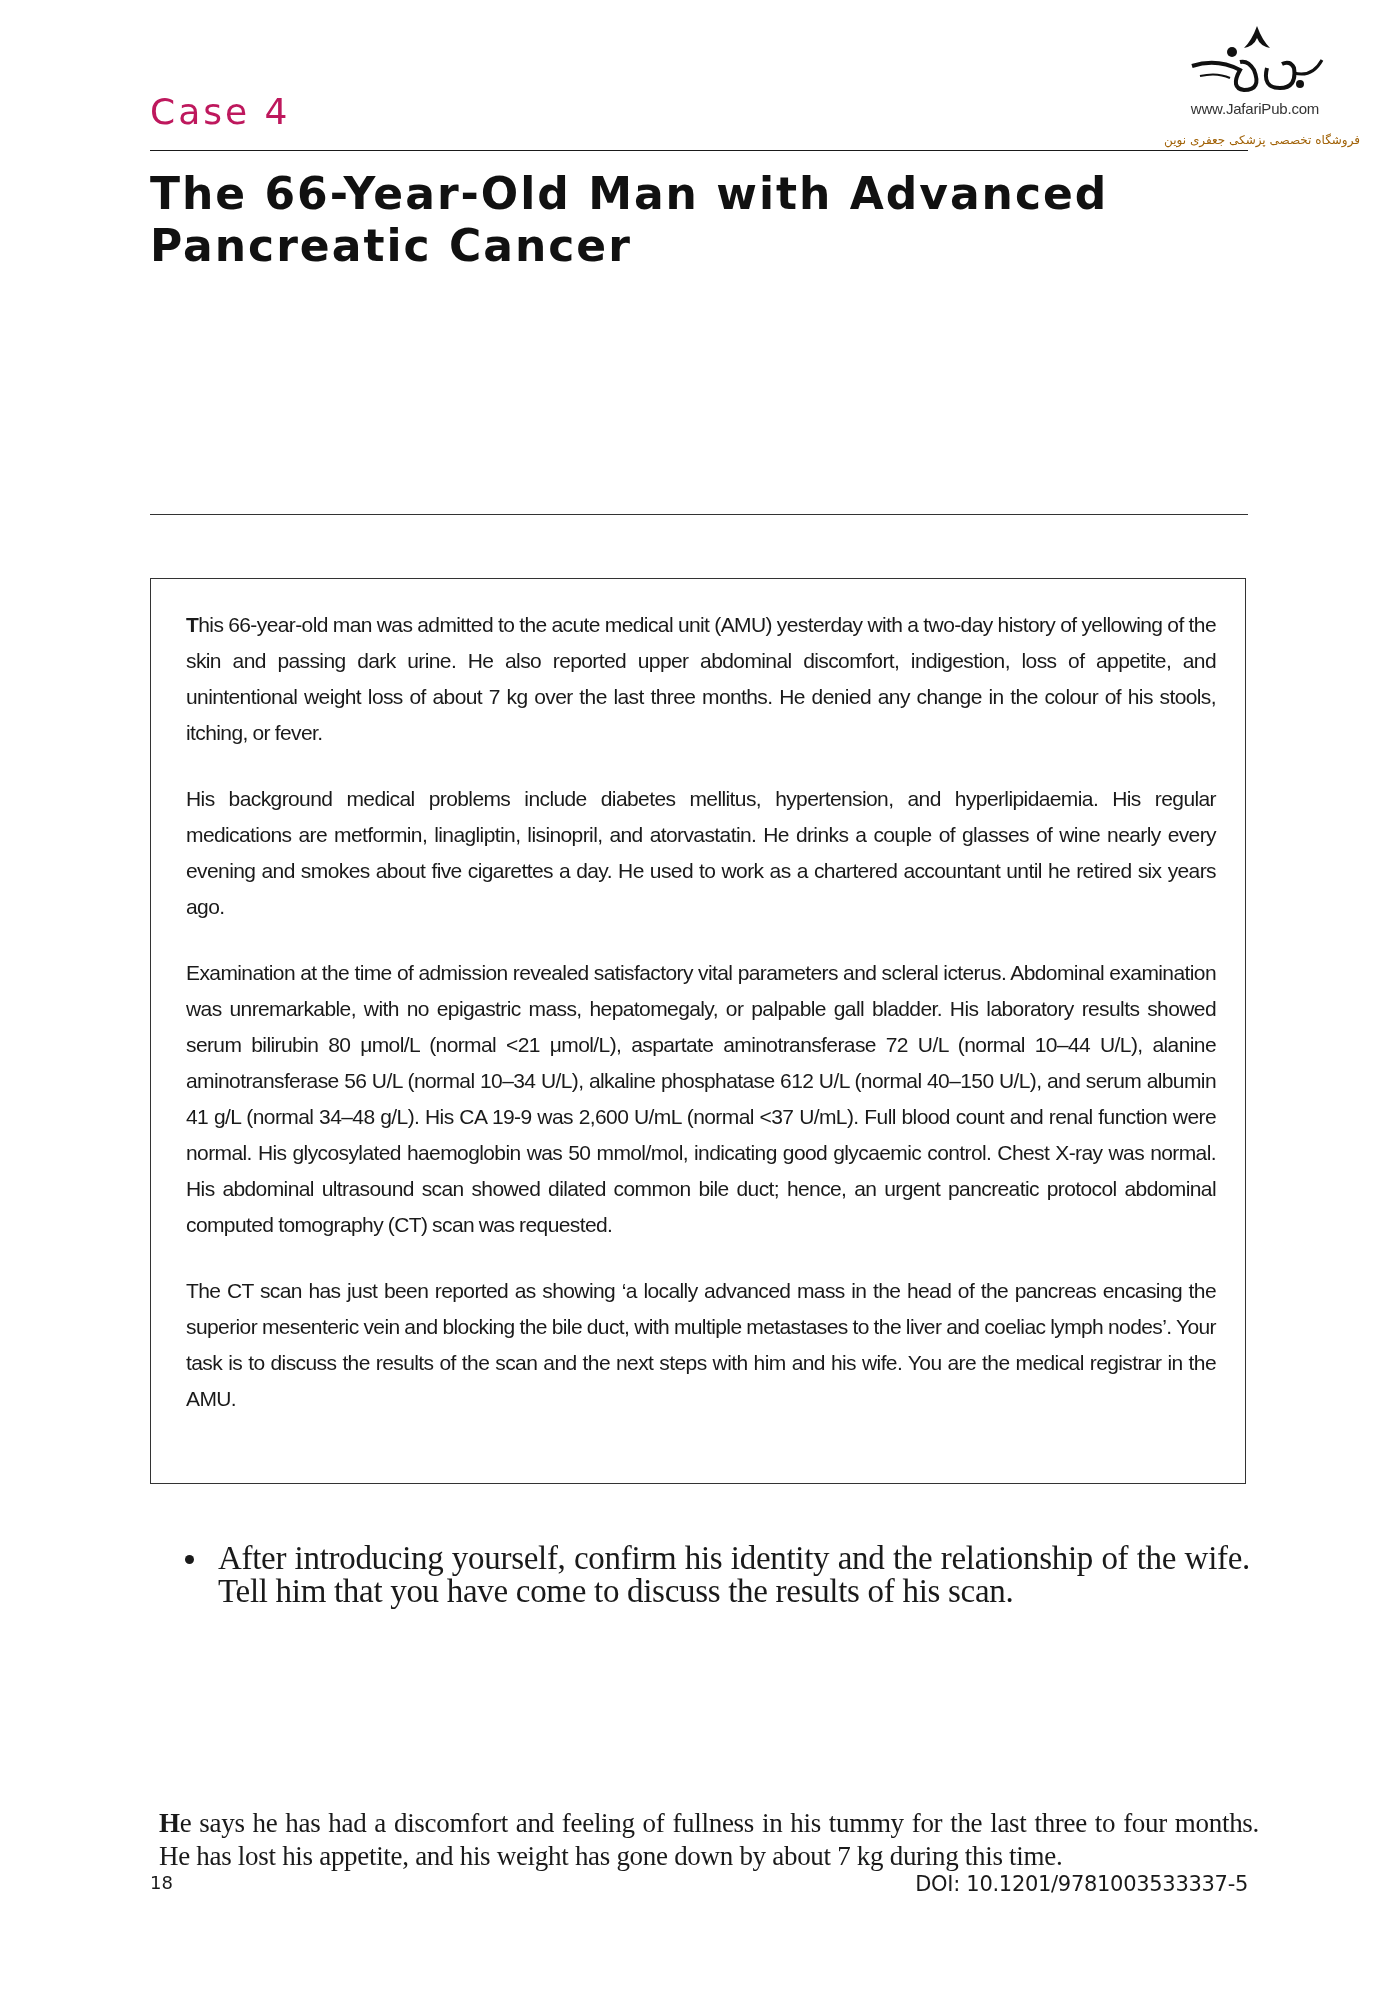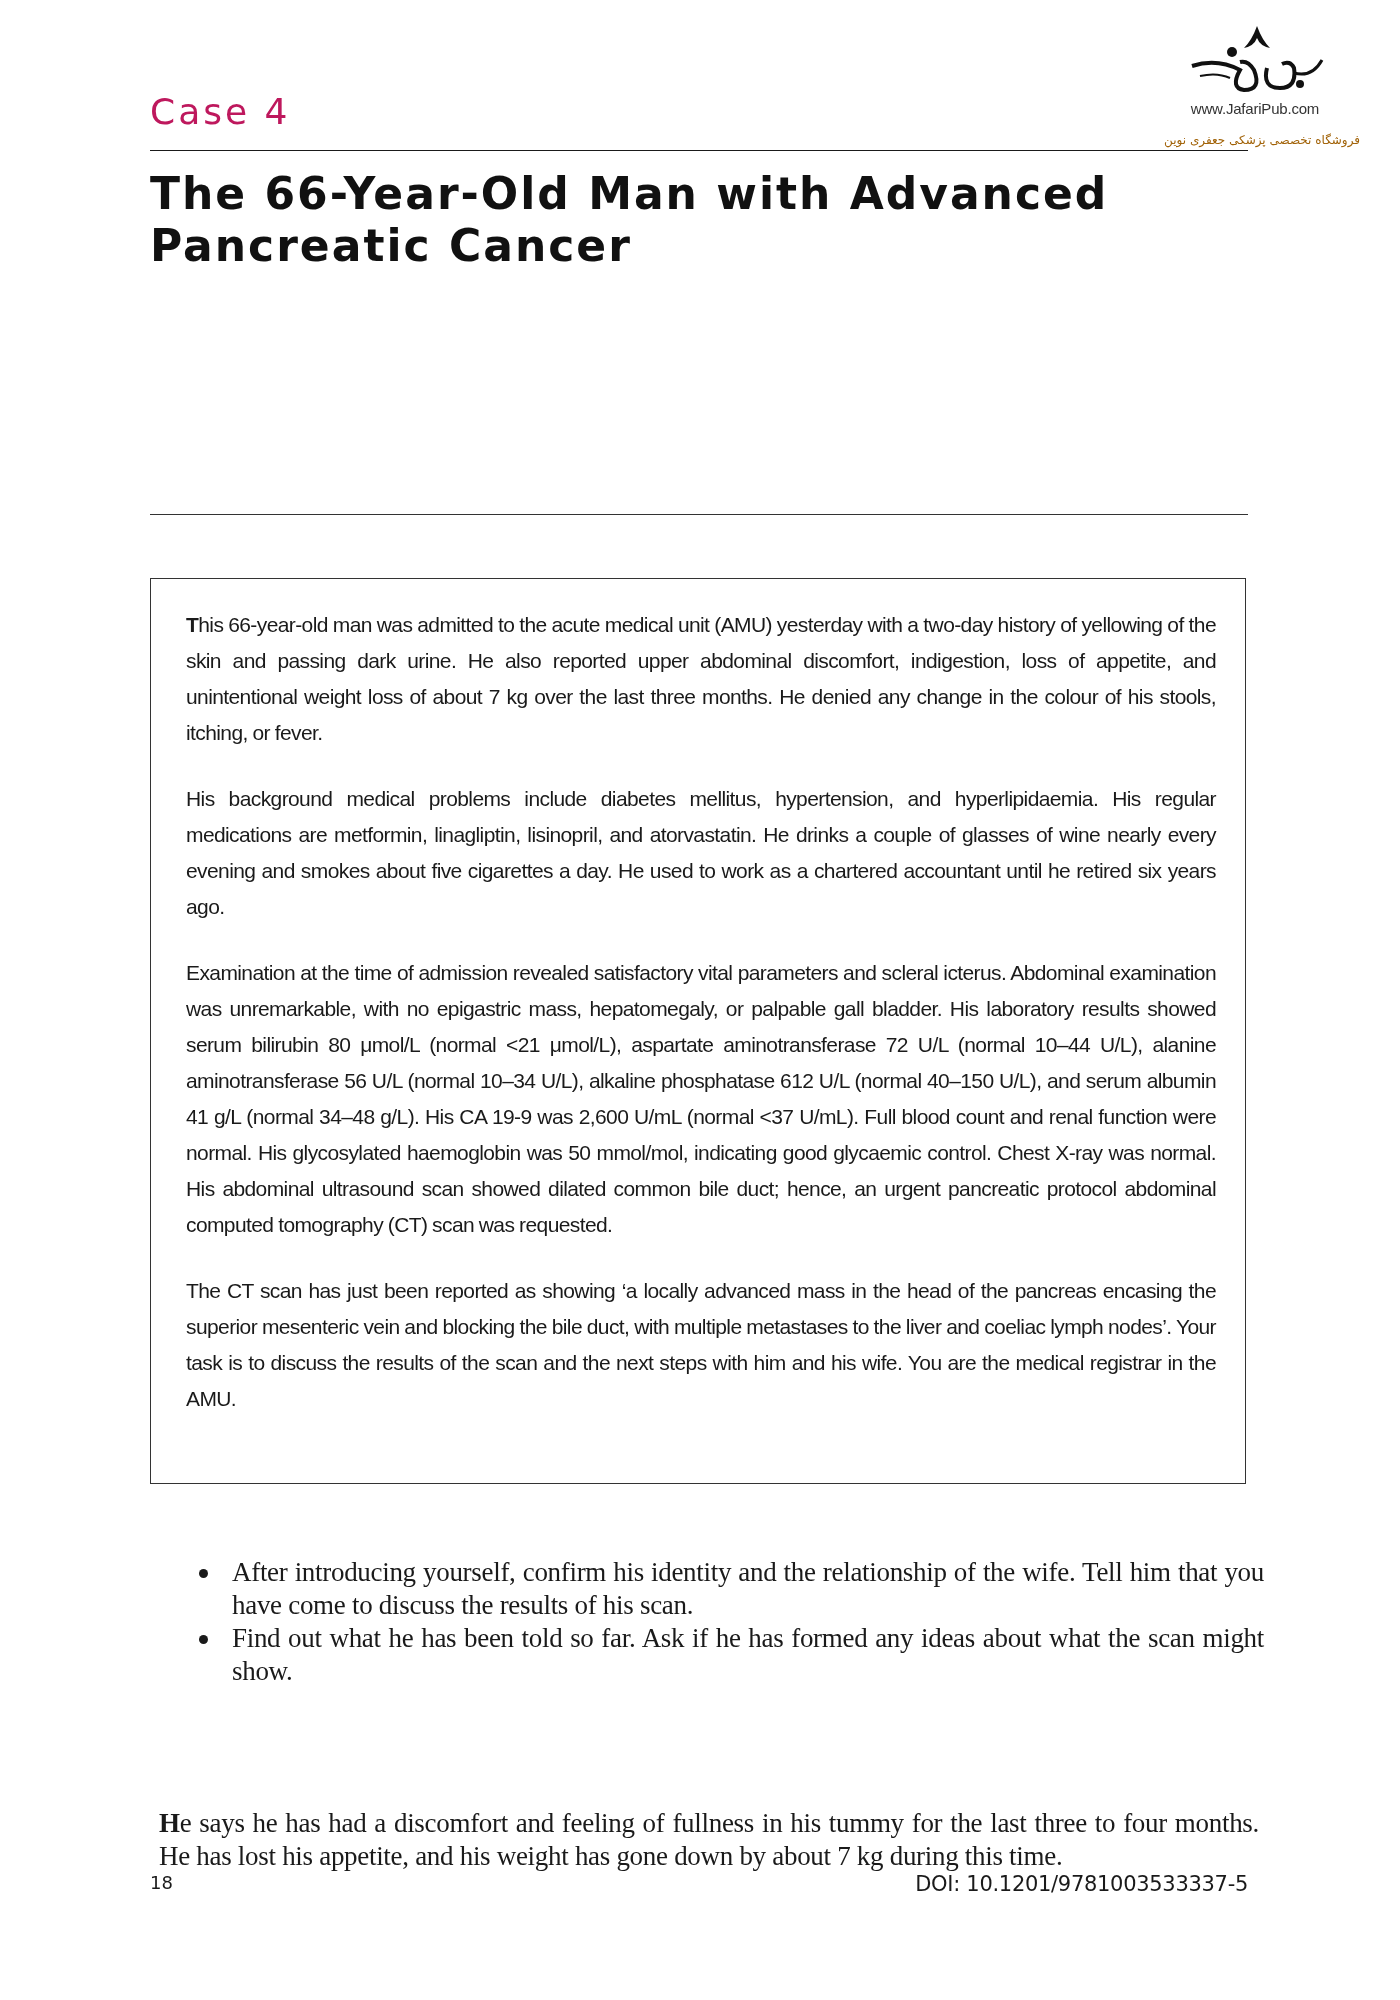--- a/index.html
+++ b/index.html
@@ -124,25 +124,25 @@
     }
     .scenario-text p:last-child { margin-bottom: 0; }
     .drop-bold { font-weight: bold; }
 
     
     .bullets {
       position: absolute;
       left: 150px;
       top: 1542px;
       width: 1100px;
-      margin: 14px;
+      margin: 0;
       padding: 0;
       list-style: none;
       font-family: "Liberation Serif", serif;
-      font-size: 27px;
+      font-size: 33px;
       line-height: 33px;
       color: #1a1a1a;
       letter-spacing: -0.3px;
     }
     .bullets li {
       position: relative;
       padding-left: 68px;
       text-align: justify;
     }
     .bullet-dot {
@@ -219,22 +219,18 @@
     <p>Examination at the time of admission revealed satisfactory vital parameters and scleral icterus. Abdominal examination was unremarkable, with no epigastric mass, hepatomegaly, or palpable gall bladder. His laboratory results showed serum bilirubin 80 μmol/L (normal &lt;21 μmol/L), aspartate aminotransferase 72 U/L (normal 10–44 U/L), alanine aminotransferase 56 U/L (normal 10–34 U/L), alkaline phosphatase 612 U/L (normal 40–150 U/L), and serum albumin 41 g/L (normal 34–48 g/L). His CA 19-9 was 2,600 U/mL (normal &lt;37 U/mL). Full blood count and renal function were normal. His glycosylated haemoglobin was 50 mmol/mol, indicating good glycaemic control. Chest X-ray was normal. His abdominal ultrasound scan showed dilated common bile duct; hence, an urgent pancreatic protocol abdominal computed tomography (CT) scan was requested.</p>
     <p>The CT scan has just been reported as showing ‘a locally advanced mass in the head of the pancreas encasing the superior mesenteric vein and blocking the bile duct, with multiple metastases to the liver and coeliac lymph nodes’. Your task is to discuss the results of the scan and the next steps with him and his wife. You are the medical registrar in the AMU.</p>
   </div>
 </div>
 
 <ul class="bullets">
   <li>
     <span class="bullet-dot"></span>
     <span>After introducing yourself, confirm his identity and the relationship of the wife. Tell him that you have come to discuss the results of his scan.</span>
   </li>
-  <li>
-    <span class="bullet-dot"></span>
-    <span>Find out what he has been told so far. Ask if he has formed any ideas about what the scan might show.</span>
-  </li>
 </ul>
 
 <p class="narrative"><span class="drop-bold">H</span><span>e says he has had a discomfort and feeling of fullness in his tummy for the last three to four months. He has lost his appetite, and his weight has gone down by about 7 kg during this time.</span></p>
 
 <div class="page-number">18</div>
 <div class="doi">DOI: 10.1201/9781003533337-5</div>
 
 </body></html>

